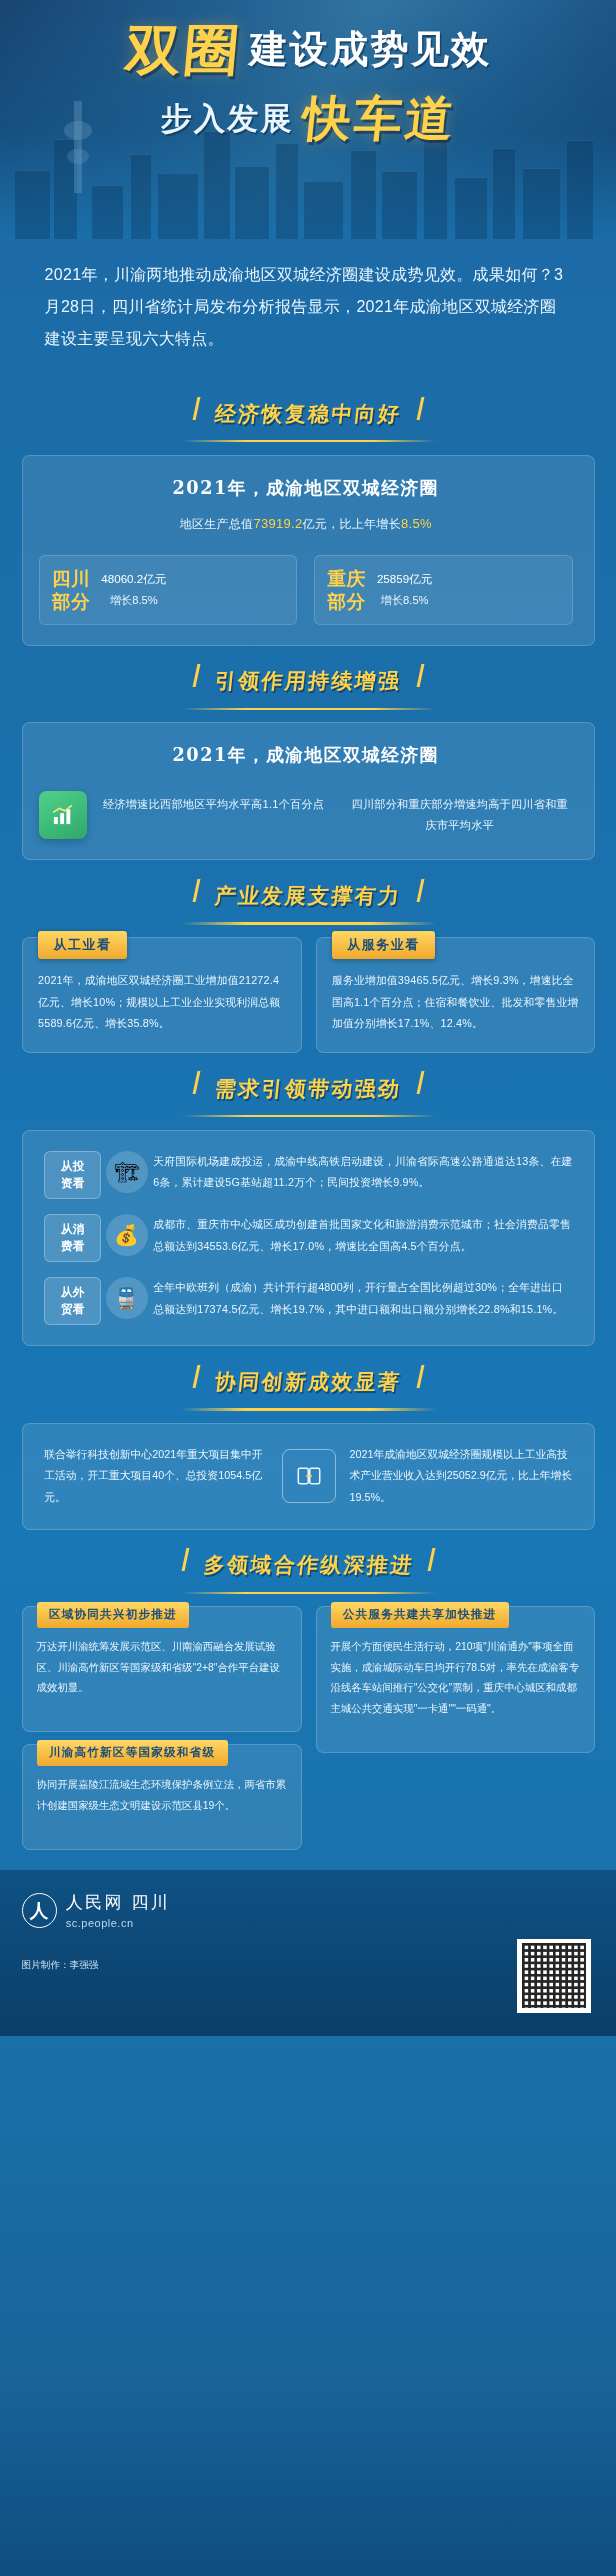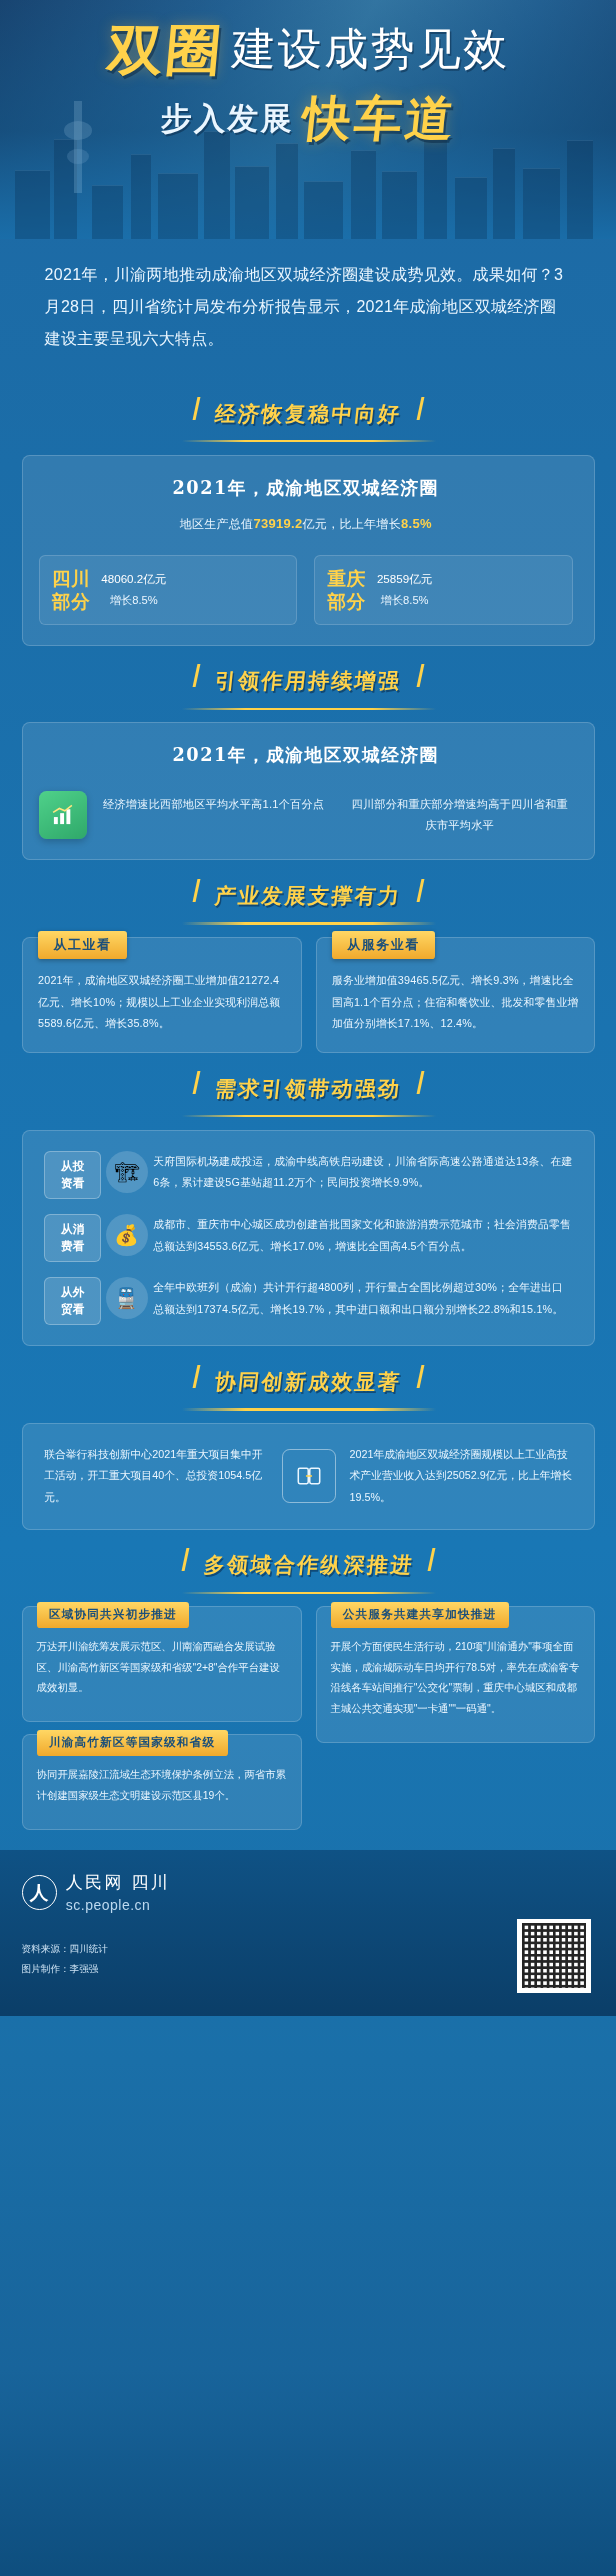--- a/index.html
+++ b/index.html
@@ -54,22 +54,22 @@
     font-weight: bold;
     font-size: 55px;
     line-height: 1;
     color: #ffd24a;
     letter-spacing: 3.1px;
     text-shadow: 2.3px 3.1px 0 rgba(10,40,70,0.55), 0 0 14px rgba(255,190,60,0.35);
     transform: skewX(-5deg);
   }
   .blockword {
     font-family: "DejaVu Serif", serif;
-    font-weight: normal;
-    font-size: 44px;
+    font-weight: bold;
+    font-size: 38px;
     line-height: 1;
     color: #ffffff;
     letter-spacing: 2.3px;
     text-shadow: 1.5px 2.3px 0 rgba(10,40,70,0.5);
   }
   .title-row-2 {
     margin-top: 10.8px;
     display: flex; align-items: center; justify-content: center; gap: 9.2px;
   }
   .blockword-2 {
@@ -137,21 +137,21 @@
   }
   .card-center { text-align: center; padding-left: 16px; }
   .big-head {
     font-family: "DejaVu Serif", serif;
     font-size: 17.7px; font-weight: bold; color: #ffffff; letter-spacing: 1.5px;
   }
   .sub-line {
     margin-top: 12.3px;
     font-size: 12px; color: #eaf6ff; letter-spacing: 0.3px; line-height: 1.9;
   }
-  .hl-yellow-lg { color: #ffd24a; font-weight: bold; font-size: 13px; }
+  .hl-yellow-lg { color: #ffd24a; font-weight: normal; font-size: 13px; }
 
   
   .regions {
     display: flex; gap: 17px; margin-top: 18.5px; justify-content: center;
   }
   .region {
     flex: 1;
     display: flex; align-items: center; gap: 10.8px;
     background: rgba(255,255,255,0.07);
     border: 0.8px solid rgba(255,255,255,0.16);
@@ -244,21 +244,21 @@
     font-size: 23px; color: #eaf6ff;
   }
 
   
   .coop { display: flex; gap: 14px; margin: 0 21.6px 7.7px 21.6px; }
   .coop .col { flex: 1; display: flex; flex-direction: column; gap: 12.3px; }
   .coop-card {
     background: rgba(255,255,255,0.10);
     border: 0.8px solid rgba(255,255,255,0.18);
     border-radius: 7.7px;
-    padding: 0 14px 22px 14px;
+    padding: 0 14px 32px 14px;
   }
   .coop-tag {
     display: inline-block;
     margin: -10px 0 9.2px 0;
     padding: 5.4px 12.3px;
     background: linear-gradient(180deg,#ffd764,#f0a92c);
     color: #1b4f7a; font-weight: bold; font-size: 11.6px; letter-spacing: 1.2px;
     font-family: "DejaVu Serif", serif;
     border-radius: 3.1px;
   }
@@ -274,21 +274,21 @@
   }
   .brand { display: flex; align-items: center; gap: 9.2px; }
   .brand-mark {
     width: 35px; height: 35px; border-radius: 50%;
     border: 1.5px solid #ffffff;
     display: flex; align-items: center; justify-content: center;
     color: #fff; font-family: "DejaVu Serif", serif; font-size: 18.5px; font-weight: bold;
   }
   .brand-text { color: #ffffff; }
   .brand-name { font-family: "DejaVu Serif", serif; font-size: 17px; letter-spacing: 2.3px; }
-  .brand-url { font-size: 14px; color: #bcd9f0; letter-spacing: 0.5px; margin-top: 3.1px; }
+  .brand-url { font-size: 11px; color: #bcd9f0; letter-spacing: 0.5px; margin-top: 3.1px; }
   .credits { margin-top: 26px; color: #cfe4f5; font-size: 9.6px; line-height: 2; }
   .qr {
     position: absolute; right: 26px; bottom: 23px;
     width: 74px; height: 74px; background: #ffffff; padding: 4.6px;
   }
   .qr-inner {
     width: 100%; height: 100%;
     background-image:
       linear-gradient(90deg, #000 50%, transparent 50%),
       linear-gradient(#000 50%, transparent 50%);
@@ -502,21 +502,20 @@
       <div class="brand-mark">人</div>
       <div class="brand-text">
         <div class="brand-name">
           <span>人民网</span>
           <span>四川</span>
         </div>
         <div class="brand-url">sc.people.cn</div>
       </div>
     </div>
     <div class="credits">
-      <div>资料来源：四川统计</div>
       <div>图片制作：李强强</div>
     </div>
     <div class="qr">
       <div class="qr-inner"></div>
     </div>
   </div>
 
 </div>
 
 

